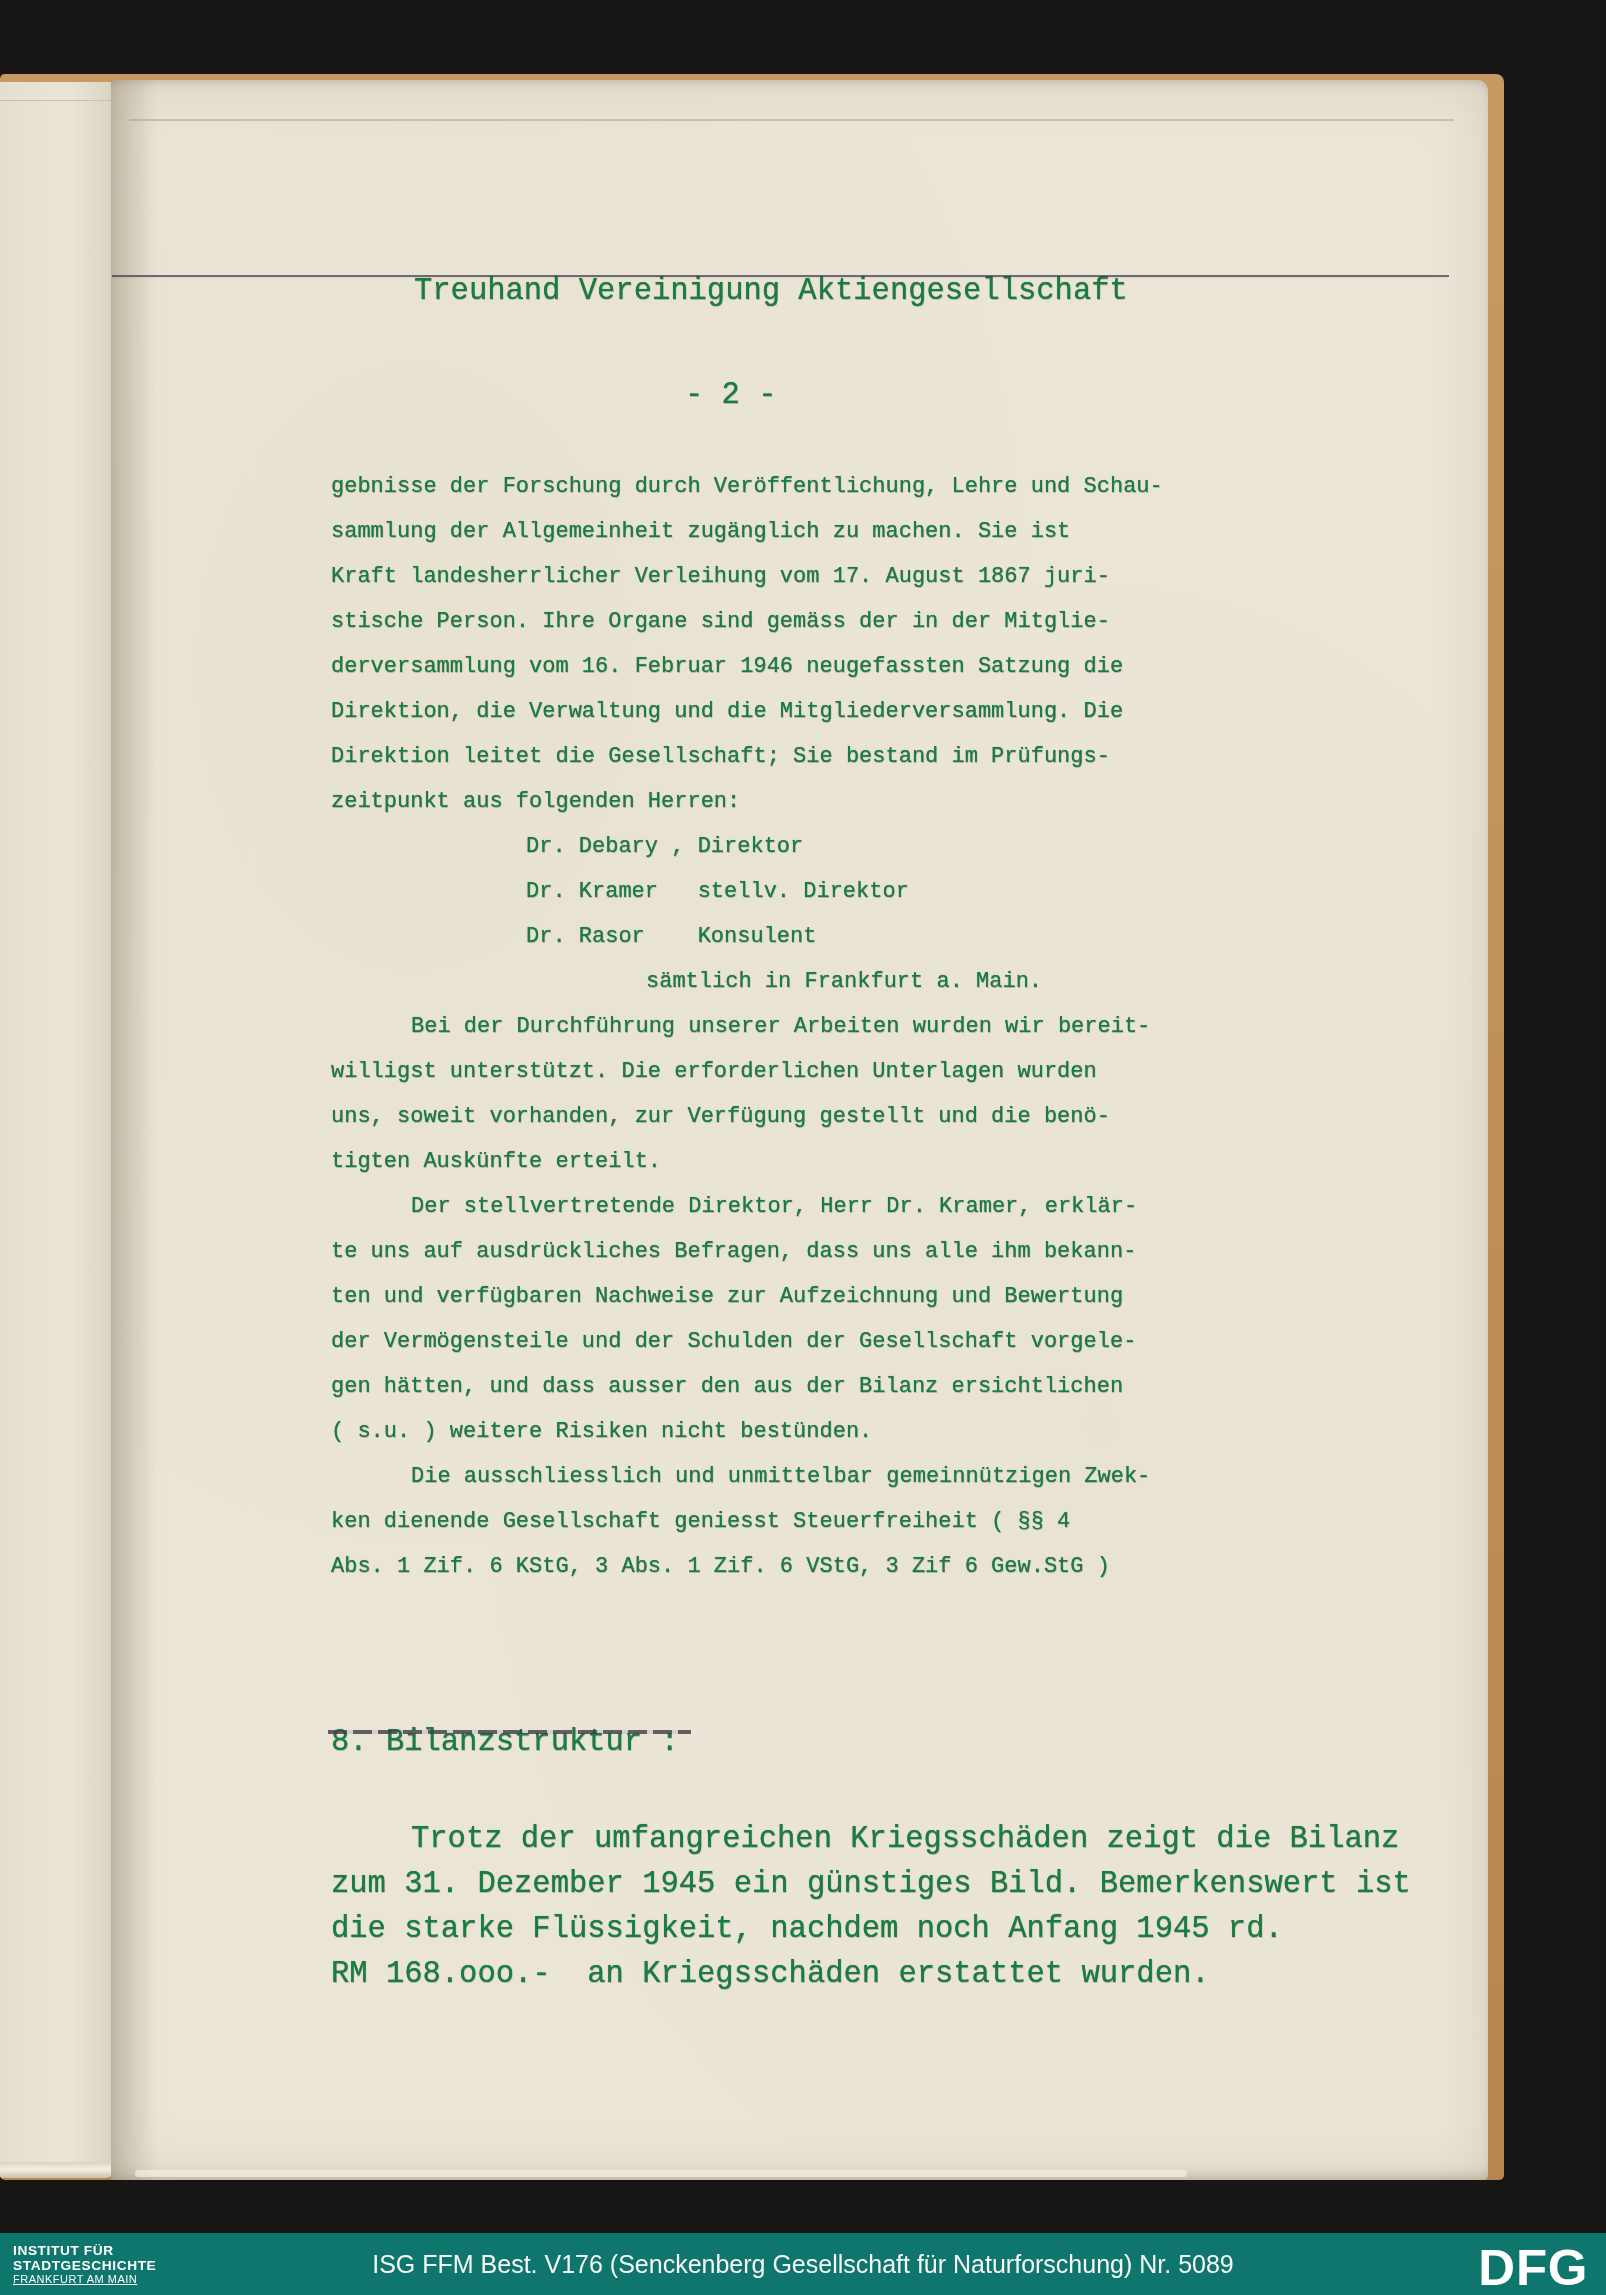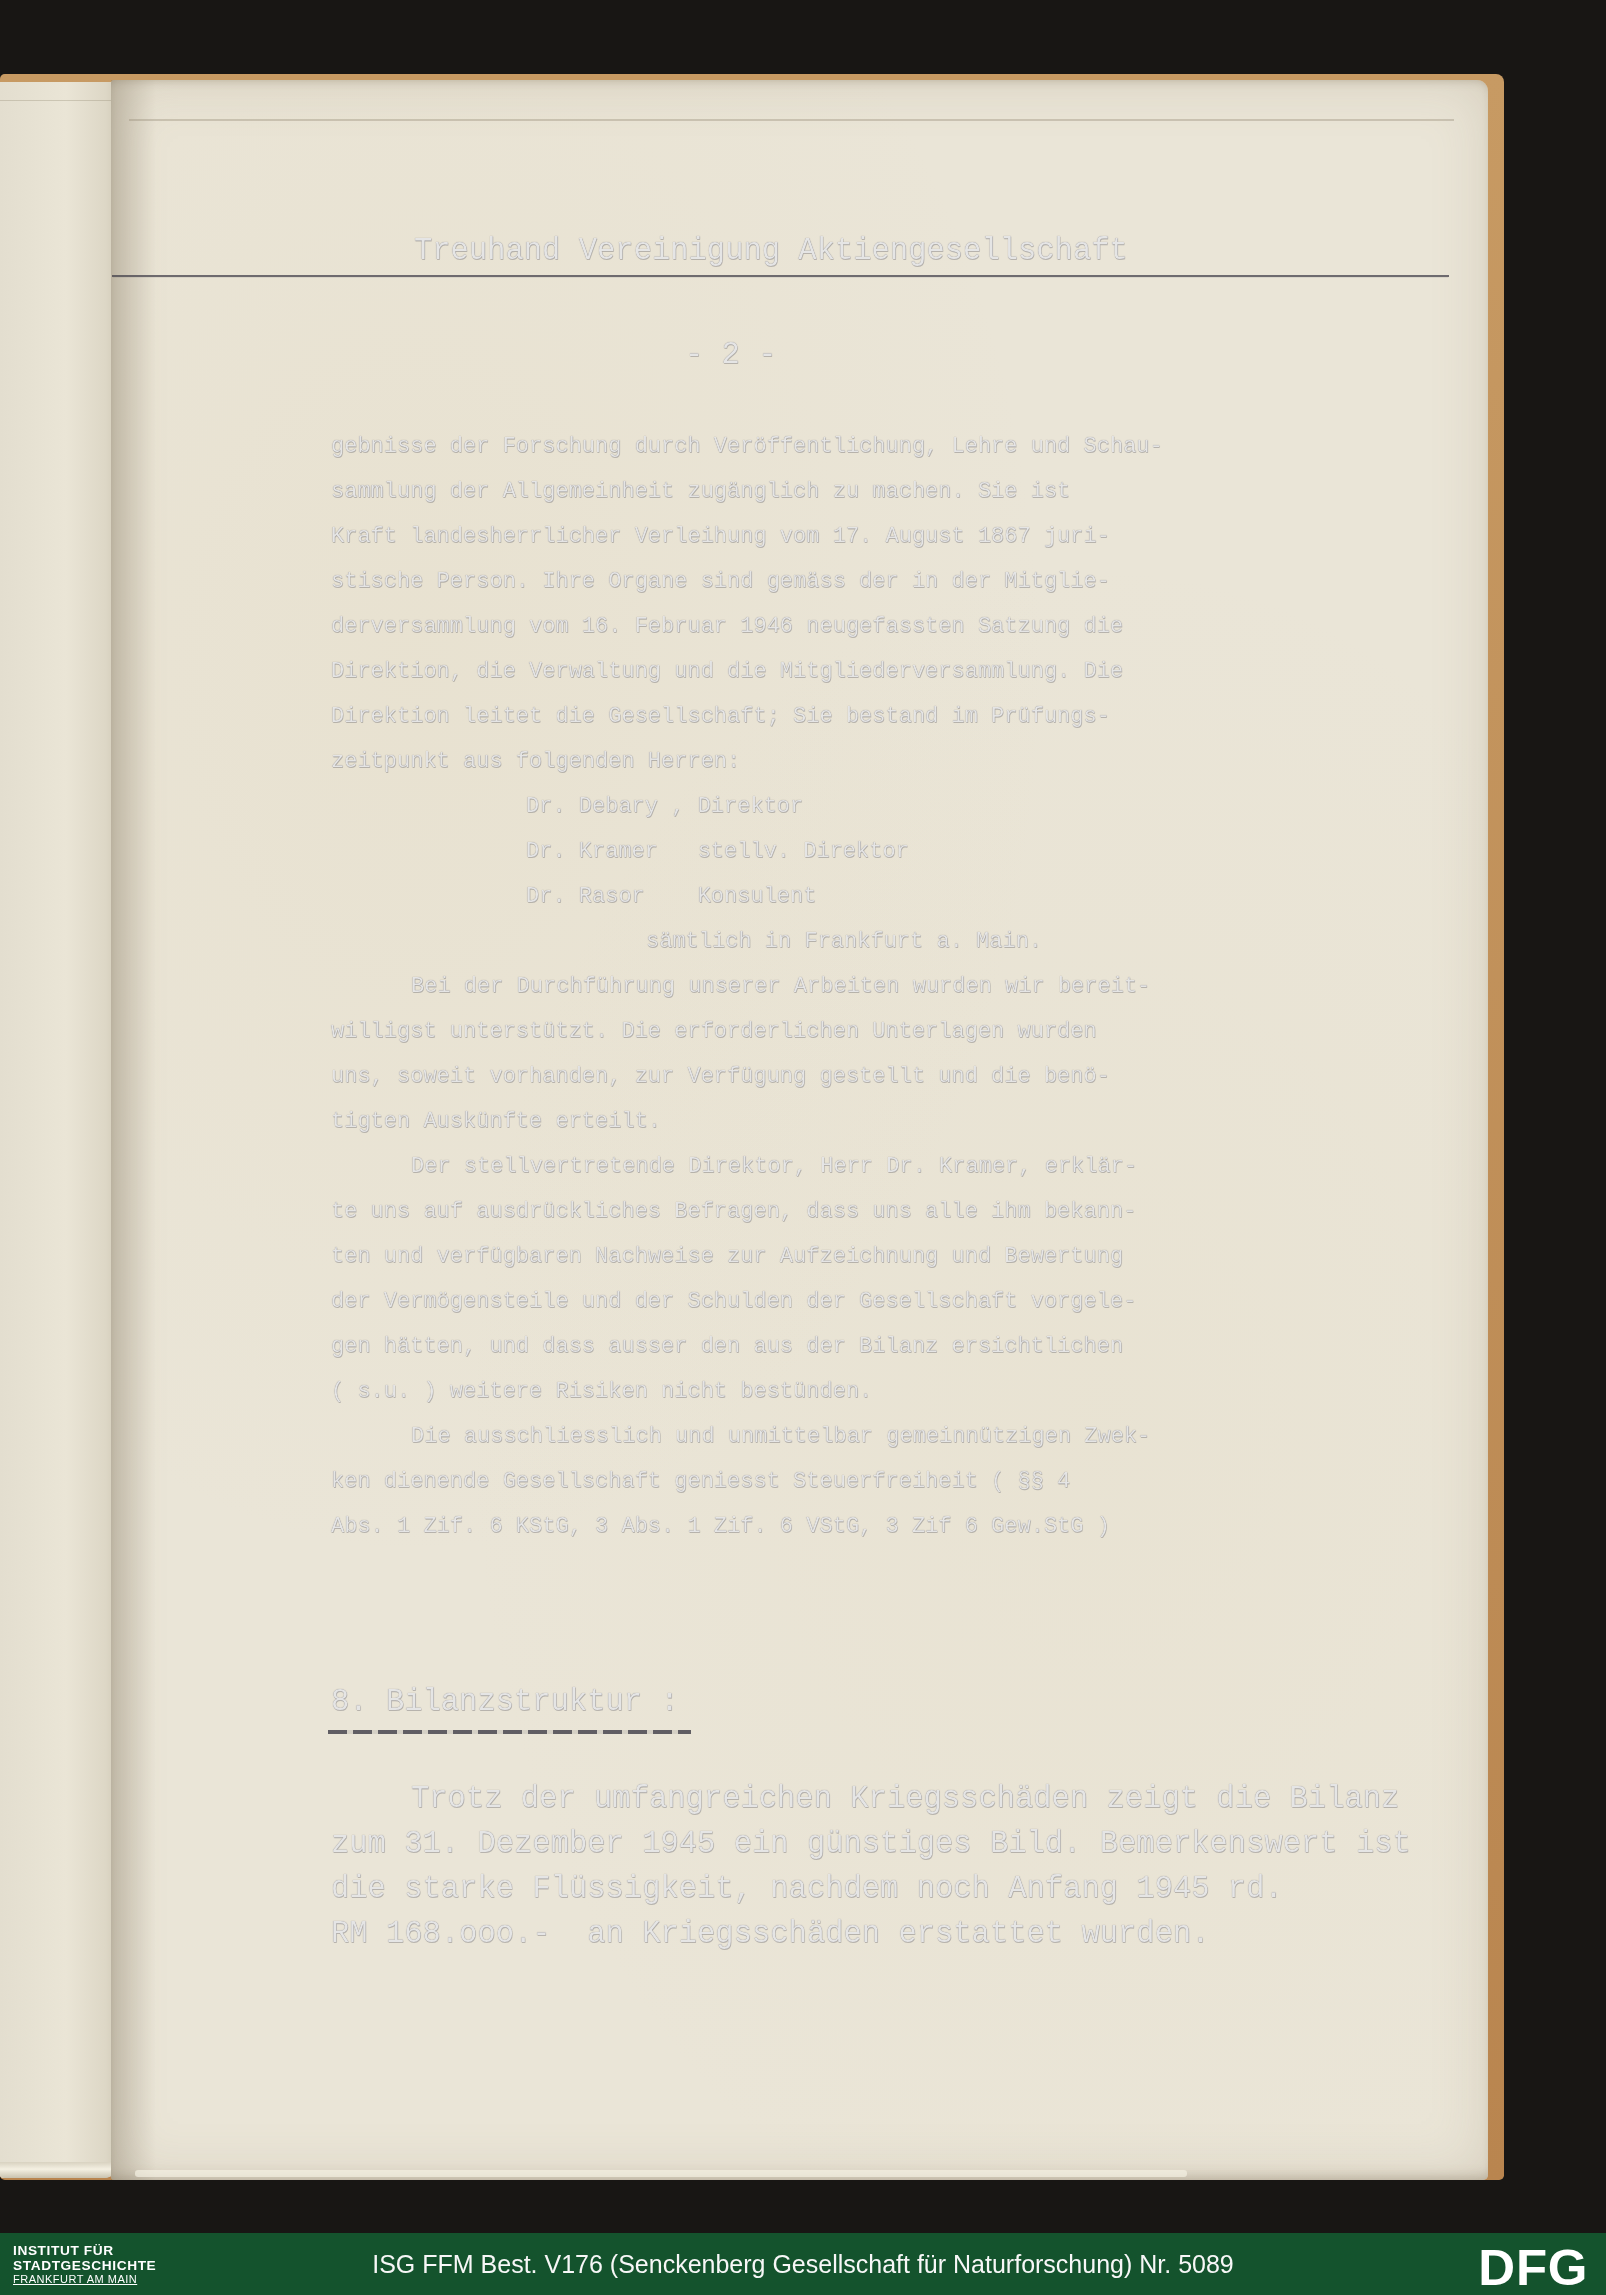--- a/index.html
+++ b/index.html
@@ -30,38 +30,38 @@
                     inset 0 8px 9.6px -7.2px rgba(120,105,80,.35);}
   .gutter{position:absolute;left:0;top:0;width:45px;height:100%;
         background:linear-gradient(90deg,rgba(118,106,84,.30),rgba(118,106,84,0));}
   .under-page-line{position:absolute;left:17.7px;top:39px;width:1325px;height:1.6px;
         background:rgba(150,140,118,.38);}
   .page-bottom-edge{position:absolute;left:24px;bottom:3.2px;width:1052px;height:6.4px;
         background:rgba(248,244,230,.65);border-radius:3.2px;}
 
   
   .typed{font-family:"Liberation Mono","DejaVu Sans Mono",monospace;
-         color:#e5e5e5;white-space:pre;
-         text-shadow:0 0 0.8px rgba(77,75,86,.75), 0.5px 0.5px 0 rgba(77,75,86,.28);}
+         color:#15803d;white-space:pre;
+         text-shadow:0 0 0.8px rgba(77,75,86,.75), 0.5px 0.5px 0 rgba(77,75,86,.28);margin-top:40px;}
   .letterhead{position:absolute;left:414px;top:234px;font-size:30.5px;letter-spacing:0;}
   .head-rule{position:absolute;left:112px;top:275px;width:1337px;height:2.4px;
          background:rgba(62,60,70,.72);
          box-shadow:0 1.6px 0 -0.8px rgba(62,60,70,.22);}
   .page-num{position:absolute;left:685px;top:338px;font-size:30.5px;}
   .typed-body{position:absolute;left:331px;top:424px;font-size:22px;line-height:45px;}
   .typed-body .tline{white-space:pre;}
   .section-heading{position:absolute;left:331px;top:1685px;font-size:30.5px;}
   .section-underline{position:absolute;left:328px;top:1730px;width:363px;height:4px;
          background:repeating-linear-gradient(90deg,
             rgba(66,64,74,.82) 0 19px, rgba(66,64,74,.12) 19px 25px);}
   .section-paragraph{position:absolute;left:331px;top:1777px;font-size:30.5px;line-height:45px;}
 
   
   .footer-bar{position:absolute;left:0;top:2233px;width:1606px;height:63px;
-        background:#14532d;}
+        background:#0f766e;}
   .institute{position:absolute;left:13px;top:9.6px;color:#ffffff;line-height:1.12;}
   .institute .l1,.institute .l2{font-size:13.7px;font-weight:bold;letter-spacing:0.6px;}
   .institute .l3{font-size:11px;font-weight:normal;letter-spacing:0.5px;text-decoration:underline;}
   .caption{position:absolute;left:0;right:0;top:0;height:63px;line-height:63px;
         text-align:center;color:#f7f7f7;font-size:25px;}
   .dfg{position:absolute;right:17.7px;top:4.8px;color:#ffffff;font-size:51px;
         font-weight:bold;letter-spacing:0.8px;transform:scaleY(.98);}
 </style>
 </head>
 <body>

